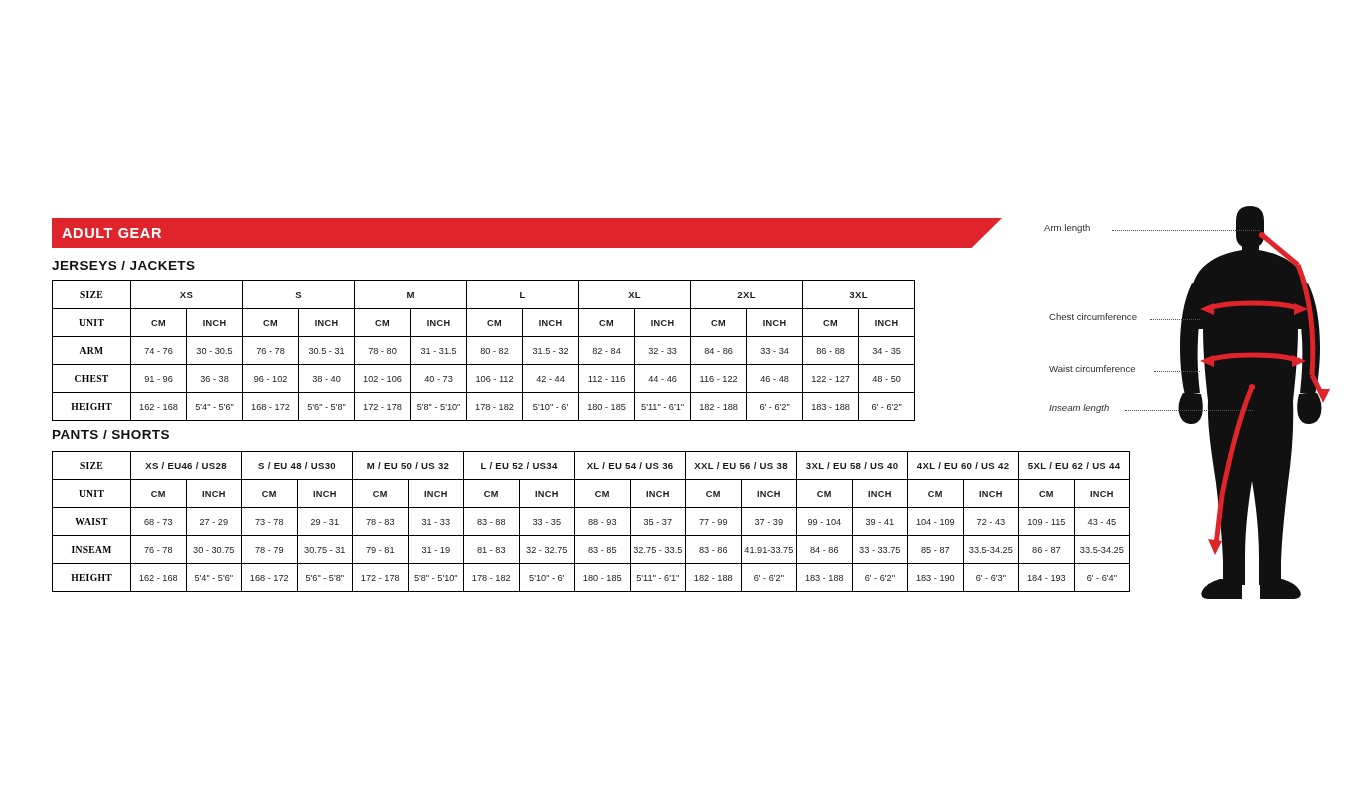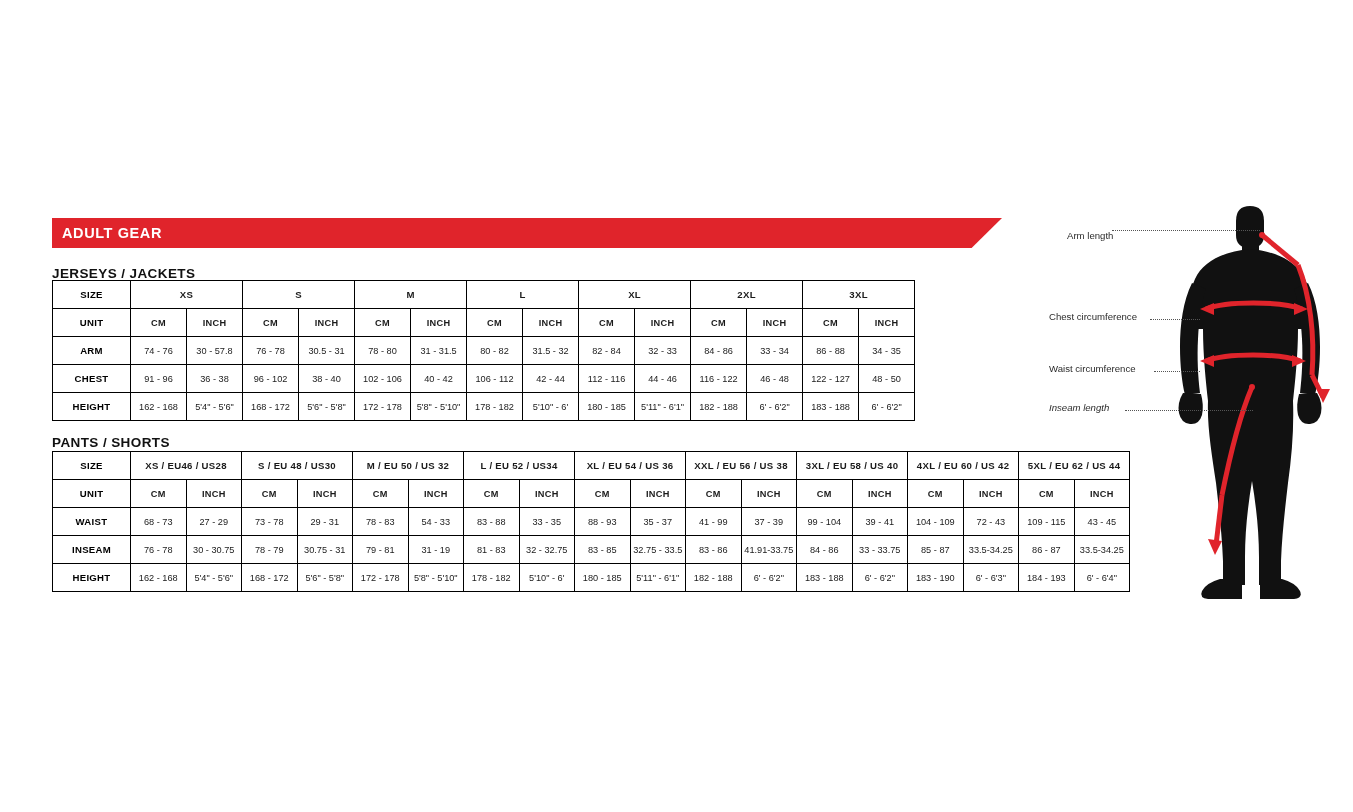--- a/index.html
+++ b/index.html
@@ -42,21 +42,20 @@
     letter-spacing: 0.6px;
   }
 
   
   .section-title {
     position: absolute;
     font-size: 13.5px;
     font-weight: bold;
     letter-spacing: 0.4px;
     color: #111;
-    margin-top: 8px;
   }
   #title-jerseys { left: 52px; top: 258px; }
   #title-pants   { left: 52px; top: 427px; }
 
   
   table.sizetable {
     position: absolute;
     border-collapse: collapse;
     table-layout: fixed;
     background: #fff;
@@ -70,20 +69,21 @@
     padding: 0;
     height: 27px;
     white-space: nowrap;
     overflow: hidden;
   }
   table.sizetable td.rowlabel {
     font-weight: bold;
     font-size: 9.6px;
     letter-spacing: 0.3px;
     color: #000;
+    font-family: Liberation Serif, serif;
   }
   table.sizetable td.sizehdr {
     font-weight: bold;
     font-size: 9.6px;
     letter-spacing: 0.3px;
   }
   table.sizetable td.unithdr {
     font-weight: bold;
     font-size: 9.2px;
     letter-spacing: 0.3px;
@@ -180,42 +180,42 @@
         <td class="unithdr">CM</td>
         <td class="unithdr">INCH</td>
         <td class="unithdr">CM</td>
         <td class="unithdr">INCH</td>
         <td class="unithdr">CM</td>
         <td class="unithdr">INCH</td>
       </tr>
       <tr>
         <td class="rowlabel">ARM</td>
         <td>74 - 76</td>
-        <td>30 - 57.8</td>
+        <td>30 - 30.5</td>
         <td>76 - 78</td>
         <td>30.5 - 31</td>
         <td>78 - 80</td>
         <td>31 - 31.5</td>
         <td>80 - 82</td>
         <td>31.5 - 32</td>
         <td>82 - 84</td>
         <td>32 - 33</td>
         <td>84 - 86</td>
         <td>33 - 34</td>
         <td>86 - 88</td>
         <td>34 - 35</td>
       </tr>
       <tr>
         <td class="rowlabel">CHEST</td>
         <td>91 - 96</td>
         <td>36 - 38</td>
         <td>96 - 102</td>
         <td>38 - 40</td>
         <td>102 - 106</td>
-        <td>40 - 42</td>
+        <td>40 - 73</td>
         <td>106 - 112</td>
         <td>42 - 44</td>
         <td>112 - 116</td>
         <td>44 - 46</td>
         <td>116 - 122</td>
         <td>46 - 48</td>
         <td>122 - 127</td>
         <td>48 - 50</td>
       </tr>
       <tr>
@@ -294,26 +294,26 @@
         <td class="unithdr">CM</td>
         <td class="unithdr">INCH</td>
       </tr>
       <tr>
         <td class="rowlabel">WAIST</td>
         <td>68 - 73</td>
         <td>27 - 29</td>
         <td>73 - 78</td>
         <td>29 - 31</td>
         <td>78 - 83</td>
-        <td>54 - 33</td>
+        <td>31 - 33</td>
         <td>83 - 88</td>
         <td>33 - 35</td>
         <td>88 - 93</td>
         <td>35 - 37</td>
-        <td>41 - 99</td>
+        <td>77 - 99</td>
         <td>37 - 39</td>
         <td>99 - 104</td>
         <td>39 - 41</td>
         <td>104 - 109</td>
         <td>72 - 43</td>
         <td>109 - 115</td>
         <td>43 - 45</td>
       </tr>
       <tr>
         <td class="rowlabel">INSEAM</td>
@@ -414,21 +414,21 @@
     <path d="M166 156 C 186 148, 240 148, 260 156" stroke="#e0242b" stroke-width="5" fill="none"></path>
     <polygon points="160,156 174,150 174,162" fill="#e0242b"></polygon>
     <polygon points="266,156 252,150 252,162" fill="#e0242b"></polygon>
 
     <path d="M212 182 C 200 210, 190 250, 182 290" stroke="#e0242b" stroke-width="5" fill="none"></path>
     <path d="M182 290 L176 340" stroke="#e0242b" stroke-width="5" fill="none"></path>
     <polygon points="175,350 168,334 182,336" fill="#e0242b"></polygon>
     <circle cx="212" cy="182" r="3" fill="#e0242b"></circle>
   </svg>
 
-  <div class="callout-label" style="left:27px; top:17px;margin-top:8px;">Arm length</div>
+  <div class="callout-label" style="left:4px; top:17px;">Arm length</div>
   <div class="leader" style="left:72px; top:25px; width:148px;"></div>
 
   <div class="callout-label" style="left:9px; top:106px;">Chest circumference</div>
   <div class="leader" style="left:110px; top:114px; width:50px;"></div>
 
   <div class="callout-label" style="left:9px; top:158px;">Waist circumference</div>
   <div class="leader" style="left:114px; top:166px; width:46px;"></div>
 
   <div class="callout-label" style="left:9px; top:197px;font-style:italic;">Inseam length</div>
   <div class="leader" style="left:85px; top:205px; width:128px;"></div>

